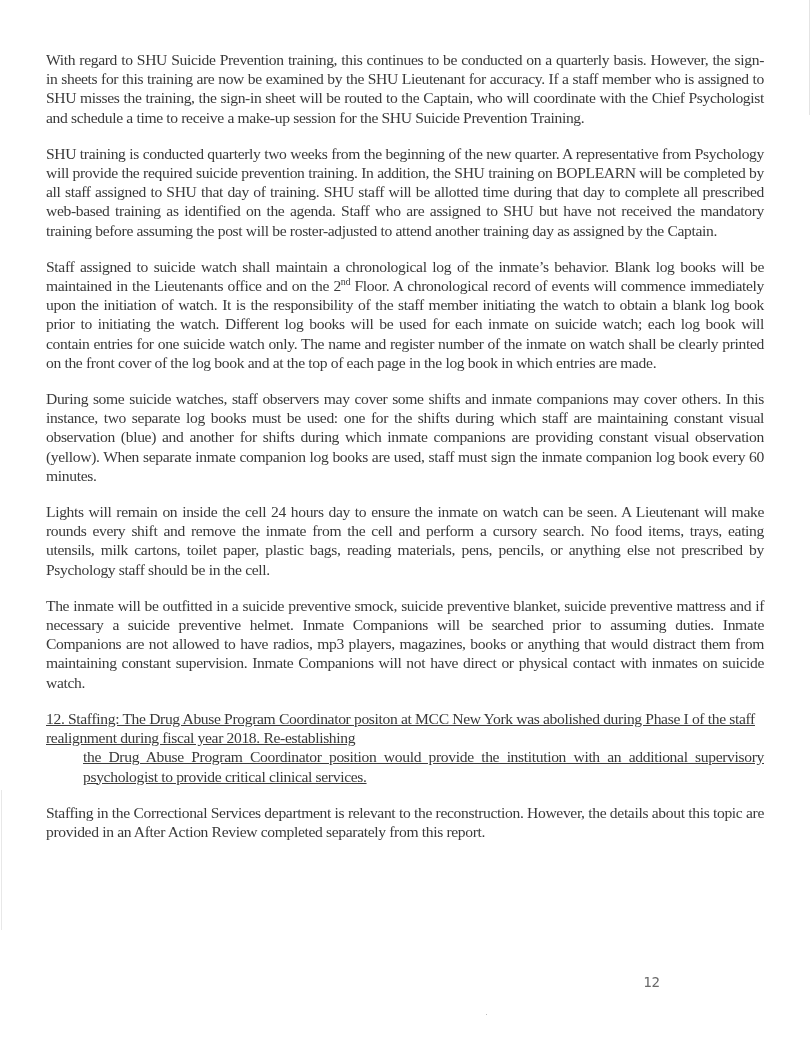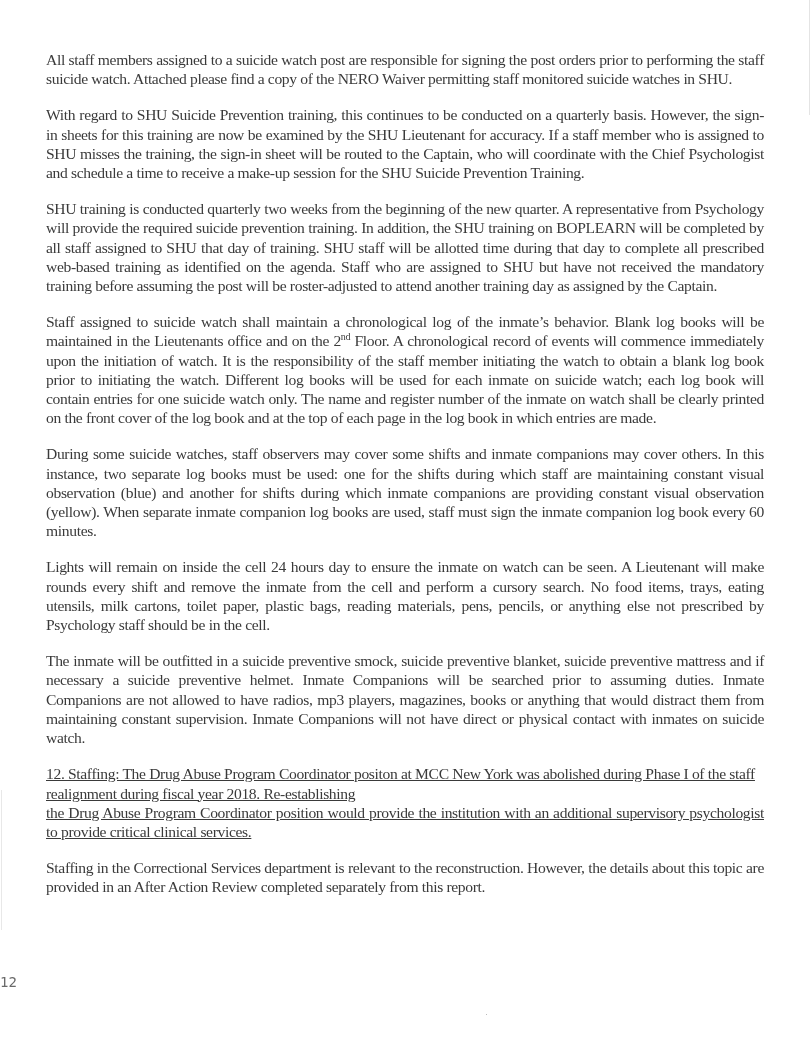--- a/index.html
+++ b/index.html
@@ -35,21 +35,21 @@
     sup {
       font-size: 10px;
       line-height: 0;
       vertical-align: 6px;
     }
     .page-number {
       position: absolute;
       left: 0;
       width: 660px;
       top: 974px;
-      text-align: left;
+      text-align: right;
       font-family: "DejaVu Sans Mono", monospace;
       font-size: 14px;
       color: #6a6a6a;
     }
     .speck {
       position: absolute;
       left: 486px;
       top: 1014px;
       width: 1px;
       height: 1px;
@@ -73,37 +73,36 @@
     }
   </style>
 </head>
 <body>
 
 <div class="edge-right"></div>
 <div class="edge-left"></div>
 
 <div class="page">
 
-  <p class="para">All staff members assigned to a suicide watch post are responsible for signing the post orders prior to performing the staff suicide watch.  Attached please find a copy of the NERO Waiver permitting staff monitored suicide watches in SHU.</p>
 
   <p class="para">With regard to SHU Suicide Prevention training, this continues to be conducted on a quarterly basis.  However, the sign-in sheets for this training are now be examined by the SHU Lieutenant for accuracy.  If a staff member who is assigned to SHU misses the training, the sign-in sheet will be routed to the Captain, who will coordinate with the Chief Psychologist and schedule a time to receive a make-up session for the SHU Suicide Prevention Training.</p>
 
   <p class="para">SHU training is conducted quarterly two weeks from the beginning of the new quarter. A representative from Psychology will provide the required suicide prevention training. In addition, the SHU training on BOPLEARN will be completed by all staff assigned to SHU that day of training. SHU staff will be allotted time during that day to complete all prescribed web-based training as identified on the agenda. Staff who are assigned to SHU but have not received the mandatory training before assuming the post will be roster-adjusted to attend another training day as assigned by the Captain.</p>
 
   <p class="para"><span>Staff assigned to suicide watch shall maintain a chronological log of the inmate’s behavior. Blank log books will be maintained in the Lieutenants office and on the 2</span><sup>nd</sup><span> Floor. A chronological record of events will commence immediately upon the initiation of watch.  It is the responsibility of the staff member initiating the watch to obtain a blank log book prior to initiating the watch. Different log books will be used for each inmate on suicide watch; each log book will contain entries for one suicide watch only.  The name and register number of the inmate on watch shall be clearly printed on the front cover of the log book and at the top of each page in the log book in which entries are made.</span></p>
 
   <p class="para">During some suicide watches, staff observers may cover some shifts and inmate companions may cover others.  In this instance, two separate log books must be used: one for the shifts during which staff are maintaining constant visual observation (blue) and another for shifts during which inmate companions are providing constant visual observation (yellow).  When separate inmate companion log books are used, staff must sign the inmate companion log book every 60 minutes.</p>
 
   <p class="para">Lights will remain on inside the cell 24 hours day to ensure the inmate on watch can be seen.  A Lieutenant will make rounds every shift and remove the inmate from the cell and perform a cursory search.  No food items, trays, eating utensils, milk cartons, toilet paper, plastic bags, reading materials, pens, pencils, or anything else not prescribed by Psychology staff should be in the cell.</p>
 
   <p class="para">The inmate will be outfitted in a suicide preventive smock, suicide preventive blanket, suicide preventive mattress and if necessary a suicide preventive helmet.  Inmate Companions will be searched prior to assuming duties.  Inmate Companions are not allowed to have radios, mp3 players, magazines, books or anything that would distract them from maintaining constant supervision.  Inmate Companions will not have direct or physical contact with inmates on suicide watch.</p>
 
   <p class="para">
     <span class="line" style="text-align:left;">12. Staffing: The Drug Abuse Program Coordinator positon at MCC New York was abolished during Phase I of the staff realignment during fiscal year 2018. Re-establishing</span>
-    <span class="line" style="text-align:justify;">the Drug Abuse Program Coordinator position would provide the institution with an additional supervisory psychologist to provide critical clinical services.</span>
+    <span class="line" style="text-align:justify;margin-left:37px;">the Drug Abuse Program Coordinator position would provide the institution with an additional supervisory psychologist to provide critical clinical services.</span>
   </p>
 
   <p class="para">Staffing in the Correctional Services department is relevant to the reconstruction. However, the details about this topic are provided in an After Action Review completed separately from this report.</p>
 
 </div>
 
 <div class="page-number">12</div>
 
 <div class="speck"></div>
 

